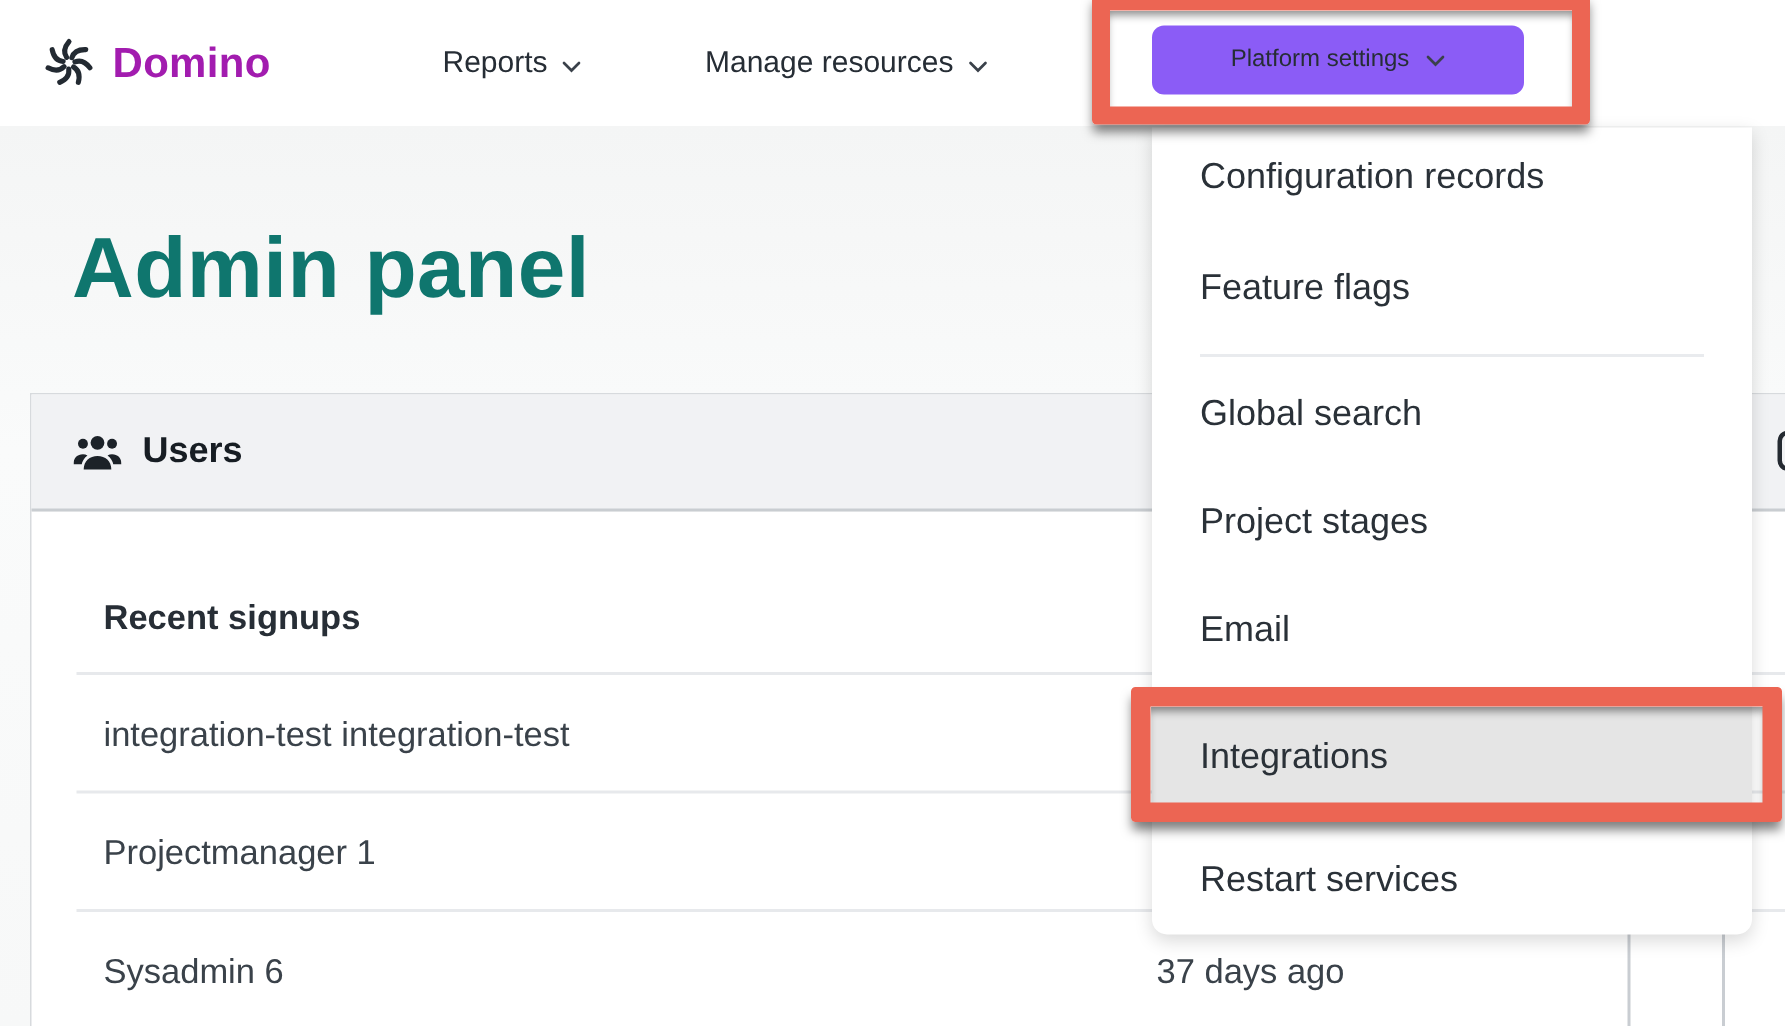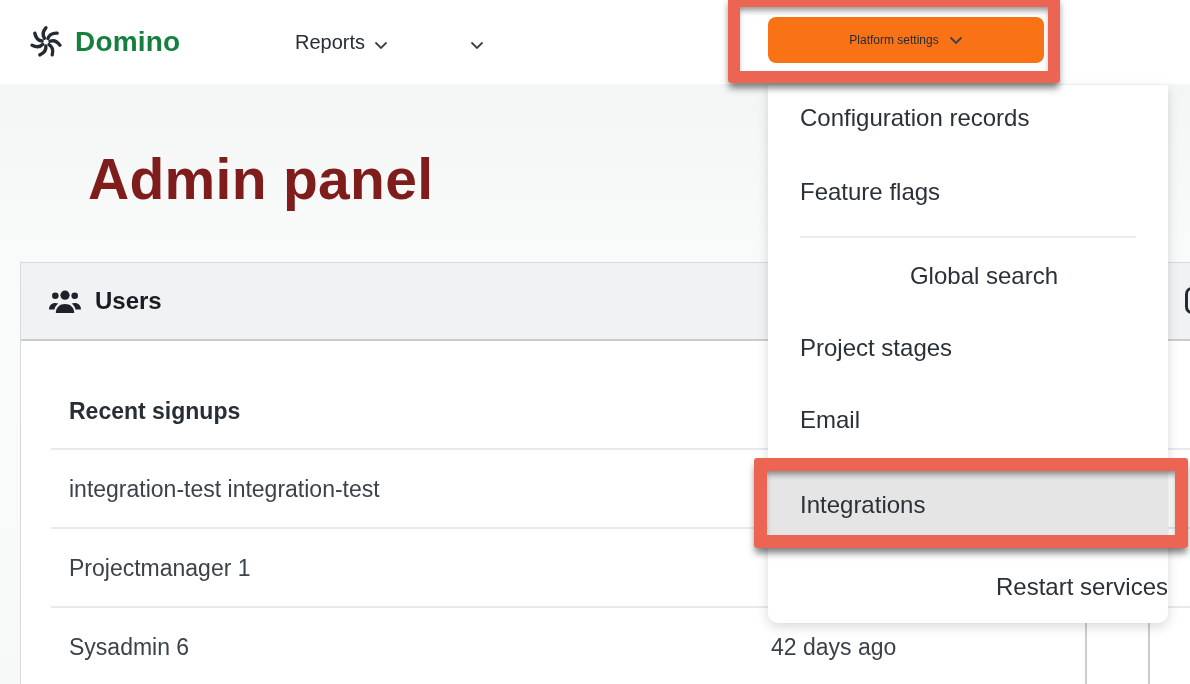--- a/index.html
+++ b/index.html
@@ -14,51 +14,50 @@
 
   
   .navbar {
     position:absolute; left:0; top:0; width:1190px; height:84px;
     background:#ffffff; z-index:10;
   }
   .logo-group {
     position:absolute; left:28px; top:0; height:84px;
     display:flex; align-items:center; gap:11px;
   }
-  .logo-text { font-size:28px; font-weight:600; color:#15803d; letter-spacing:.2px; }
+  .logo-text { font-size:28px; font-weight:600; color:#a21caf; letter-spacing:.2px; }
   .nav-item {
     position:absolute; top:0; height:84px;
     display:flex; align-items:center; gap:9px;
     font-size:20px; color:#262d35; cursor:pointer;
   }
   .nav-reports { left:280px;margin-left:15px; }
   .nav-manage  { left:470px; }
   .platform-btn {
-    position:absolute; left:768px; top:17px; width:276px; height:46px;
-    background:#f97316; border-radius:8px;
+    position:absolute; left:768px; top:17px; width:248px; height:46px;
+    background:#8b5cf6; border-radius:8px;
     display:flex; align-items:center; justify-content:center; gap:10px;
-    font-size:12px; color:#262d35; cursor:pointer;
+    font-size:16px; color:#262d35; cursor:pointer;
   }
   .chev { display:inline-block; margin-top:2px; color:#3a414a; }
 
   
   .annotation {
     position:absolute; border:12px solid #ec6553; border-radius:3px;
     box-shadow:0 6px 7px -1px rgba(0,0,0,.5), inset 0 5px 6px -2px rgba(0,0,0,.45);
     pointer-events:none;
   }
   .annotation-platform { left:728px; top:-5px; width:332px; height:88px; z-index:40; }
   .annotation-integrations { left:754px; top:458px; width:434px; height:90px; border-width:13px; z-index:41; }
 
   
   .page-title {
     position:absolute; left:48px; top:146px;
-    font-size:57px; font-weight:600; color:#7f1d1d; letter-spacing:.3px;
+    font-size:57px; font-weight:600; color:#0f766e; letter-spacing:.3px;
     z-index:2;
-    margin-left:40px;
   }
 
   
   .users-card {
     position:absolute; left:20px; top:262px; width:1180px; height:422px;
     background:#ffffff; border:1px solid #d7dadd; border-bottom:none;
     z-index:1;
   }
   .card-header {
     height:78px; background:#f1f2f4; border-bottom:2px solid #c9cdd1;
@@ -96,25 +95,25 @@
     box-shadow:0 4px 12px rgba(0,0,0,.15);
     z-index:20;
   }
   .menu-item {
     position:absolute; left:0; width:100%; height:64px;
     display:flex; align-items:center; padding-left:32px;
     font-size:24px; color:#2a3138; cursor:pointer;
   }
   .mi-0 { top:1px; }
   .mi-1 { top:75px; }
-  .mi-2 { top:159px;justify-content:center; }
+  .mi-2 { top:159px; }
   .mi-3 { top:231px; }
   .mi-4 { top:303px; }
   .mi-5 { top:377px; height:86px; background:#e5e5e5; }
-  .mi-6 { top:470px;justify-content:flex-end; }
+  .mi-6 { top:470px; }
   .menu-divider {
     position:absolute; left:32px; right:32px; top:151px; height:2px;
     background:#e9ebee;
   }
 </style>
 </head>
 <body>
 
 <div class="navbar">
   <div class="logo-group">
@@ -137,20 +136,21 @@
   <div class="nav-item nav-reports">
     <span>Reports</span>
     <span class="chev">
       <svg width="14" height="9" viewBox="0 0 14 9">
           <path d="M2 2l5 5 5-5" fill="none" stroke="currentColor" stroke-width="1.8" stroke-linecap="round"></path>
         </svg>
     </span>
   </div>
 
   <div class="nav-item nav-manage">
+    <span>Manage resources</span>
     <span class="chev">
       <svg width="14" height="9" viewBox="0 0 14 9">
           <path d="M2 2l5 5 5-5" fill="none" stroke="currentColor" stroke-width="1.8" stroke-linecap="round"></path>
         </svg>
     </span>
   </div>
 
   <div class="platform-btn">
     <span>Platform settings</span>
     <span class="chev">
@@ -186,21 +186,21 @@
   <div class="t-row row-1 has-divider">
     <span>integration-test integration-test</span>
   </div>
 
   <div class="t-row row-2 has-divider">
     <span>Projectmanager 1</span>
   </div>
 
   <div class="t-row row-3">
     <span>Sysadmin 6</span>
-    <span class="date-cell">42 days ago</span>
+    <span class="date-cell">37 days ago</span>
   </div>
 
   <div class="col-line col-line-a"></div>
   <div class="col-line col-line-b"></div>
 </div>
 
 <div class="dropdown">
   <div class="menu-item mi-1">
     <span>Feature flags</span>
   </div>

